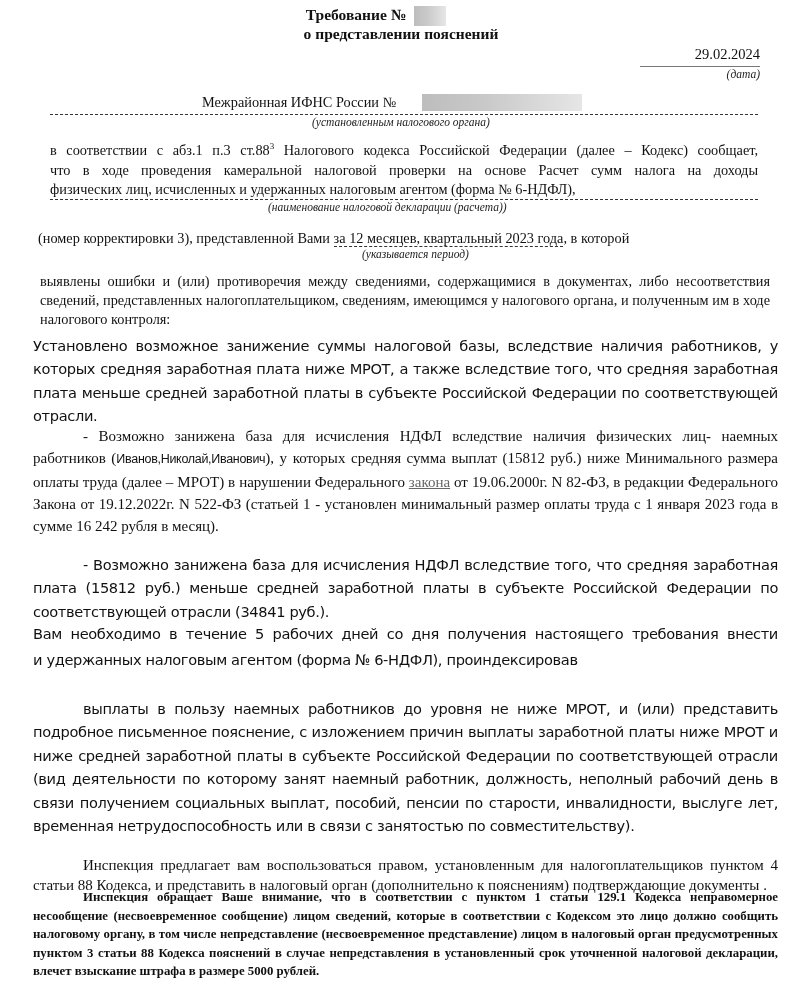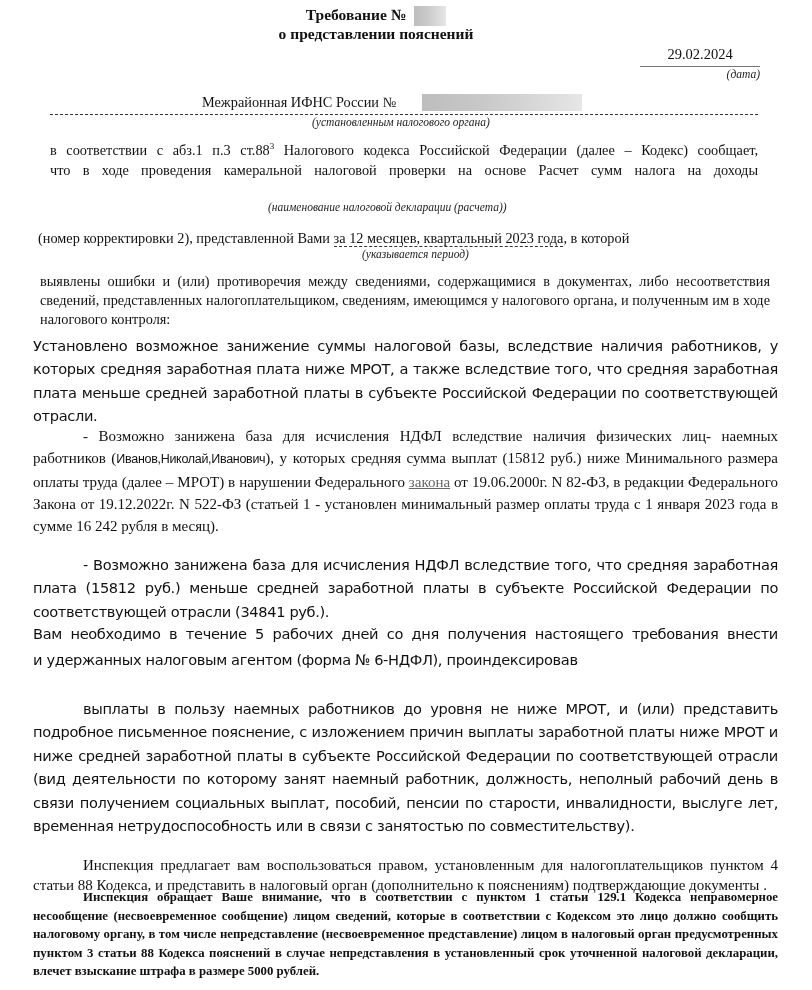--- a/index.html
+++ b/index.html
@@ -5,21 +5,21 @@
   html, body { margin: 0; padding: 0; background: #ffffff; }
   body { width: 812px; height: 990px; overflow: hidden; position: relative; color: #111; }
   .serif { font-family: "Liberation Serif", "DejaVu Serif", serif; }
   .sans { font-family: "DejaVu Sans", "Liberation Sans", sans-serif; }
   .abs { position: absolute; }
 
   .title { left: 0; width: 752px; text-align: center; font-weight: bold; font-size: 15.5px; }
   .redact { display: inline-block; background: linear-gradient(90deg,#bdbdbd,#c9c9c9 40%,#e6e6e6); vertical-align: middle; }
 
   .date-block { left: 640px; top: 46px; width: 120px; text-align: center; font-size: 14.5px; }
-  .date-line { border-bottom: 1.5px solid #777; padding-bottom: 3px; }
+  .date-line { border-bottom: 1.5px solid #777; padding-bottom: 3px; text-align: right; }
   .caption { font-style: italic; font-size: 11.5px; color: #222; }
 
   .dashed { border-bottom: 1px dashed #333; }
 
   .p-serif { font-size: 14.3px; line-height: 19.6px; text-align: justify; }
   .p-sans { font-size: 14.6px; line-height: 23.4px; text-align: justify; letter-spacing: -0.35px; }
   .p-small { font-size: 15px; line-height: 20px; text-align: justify; }
   .p-bold { font-size: 12.8px; line-height: 18.5px; text-align: justify; font-weight: bold; }
   .justify-last { text-align-last: justify; }
   .indent { text-indent: 50px; }
@@ -27,41 +27,42 @@
   .law-link { color: #666; text-decoration: underline; }
   .underline-dotted { border-bottom: 1px dashed #333; }
 </style>
 </head>
 <body class="serif">
 
 <div class="abs title" style="top:6px;">
   <span>Требование №</span>
   <span class="redact" style="width:32px;height:20px;margin-left:4px;"></span>
 </div>
-<div class="abs title" style="top:25px;">о представлении пояснений</div>
+<div class="abs title" style="top:25px;padding-left:25px;">о представлении пояснений</div>
 
 <div class="abs date-block">
   <div class="date-line">29.02.2024</div>
   <div class="caption" style="margin-top:1px;text-align:right;">(дата)</div>
 </div>
 
 <div class="abs dashed" style="left:50px;top:92px;width:708px;height:22px;">
   <span style="position:absolute;left:152px;top:2px;font-size:14.3px;">Межрайонная ИФНС России №</span>
   <span class="redact" style="position:absolute;left:372px;top:2px;width:160px;height:17px;"></span>
 </div>
 <div class="abs caption" style="left:312px;top:116px;">(установленным налогового органа)</div>
 
 <div class="abs p-serif" style="left:50px;top:141px;width:708px;">
   <div class="justify-last"><span>в соответствии с абз.1 п.3 ст.88</span><sup style="font-size:9px;line-height:0;">3</sup><span> Налогового кодекса Российской Федерации (далее – Кодекс) сообщает,</span></div>
   <div class="justify-last">что в ходе проведения камеральной налоговой проверки на основе Расчет сумм налога на доходы</div>
+  <div class="dashed" style="height:19px;">физических лиц, исчисленных и удержанных налоговым агентом (форма № 6-НДФЛ),</div>
 </div>
 <div class="abs caption" style="left:268px;top:201px;">(наименование налоговой декларации (расчета))</div>
 
 <div class="abs" style="left:38px;top:230px;font-size:14.3px;white-space:nowrap;">
-  <span>(номер корректировки 2), представленной Вами </span><span class="underline-dotted">за 12 месяцев, квартальный 2023 года</span><span>, в которой</span>
+  <span>(номер корректировки 3), представленной Вами </span><span class="underline-dotted">за 12 месяцев, квартальный 2023 года</span><span>, в которой</span>
 </div>
 <div class="abs caption" style="left:362px;top:248px;">(указывается период)</div>
 
 <div class="abs p-serif" style="left:40px;top:272px;width:730px;font-size:14.3px;line-height:19px;">выявлены ошибки и (или) противоречия между сведениями, содержащимися в документах, либо несоответствия сведений, представленных налогоплательщиком, сведениям, имеющимся у налогового органа, и полученным им в ходе налогового контроля:</div>
 
 <div class="abs sans p-sans" style="left:33px;top:334px;width:745px;">Установлено возможное занижение суммы налоговой базы, вследствие наличия работников, у которых средняя заработная плата ниже МРОТ, а также вследствие того, что средняя заработная плата  меньше средней заработной платы в субъекте Российской Федерации по соответствующей отрасли.</div>
 
 <div class="abs p-serif indent" style="left:33px;top:425px;width:745px;font-size:15px;line-height:22.3px;">
   <span>- Возможно занижена база для исчисления НДФЛ  вследствие наличия  физических лиц- наемных работников (</span><span class="name-inline">Иванов,Николай,Иванович</span><span>), у которых средняя сумма выплат (15812 руб.) ниже Минимального размера оплаты труда (далее – МРОТ) в нарушении Федерального </span><span class="law-link">закона</span><span> от 19.06.2000г. N 82-ФЗ, в редакции Федерального Закона от 19.12.2022г. N 522-ФЗ (статьей 1 - установлен минимальный размер оплаты труда с 1 января 2023 года в сумме 16 242 рубля в месяц).</span>
 </div>

